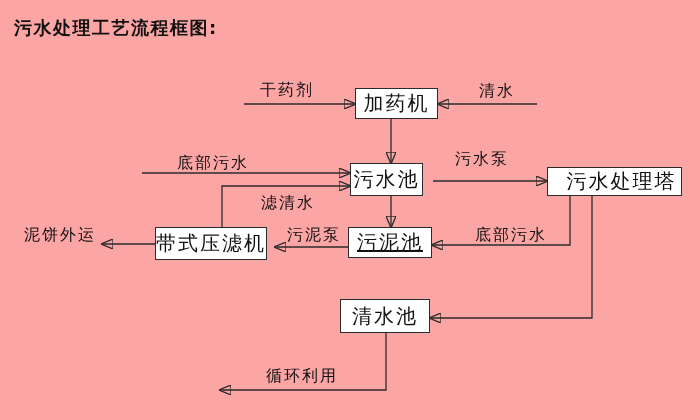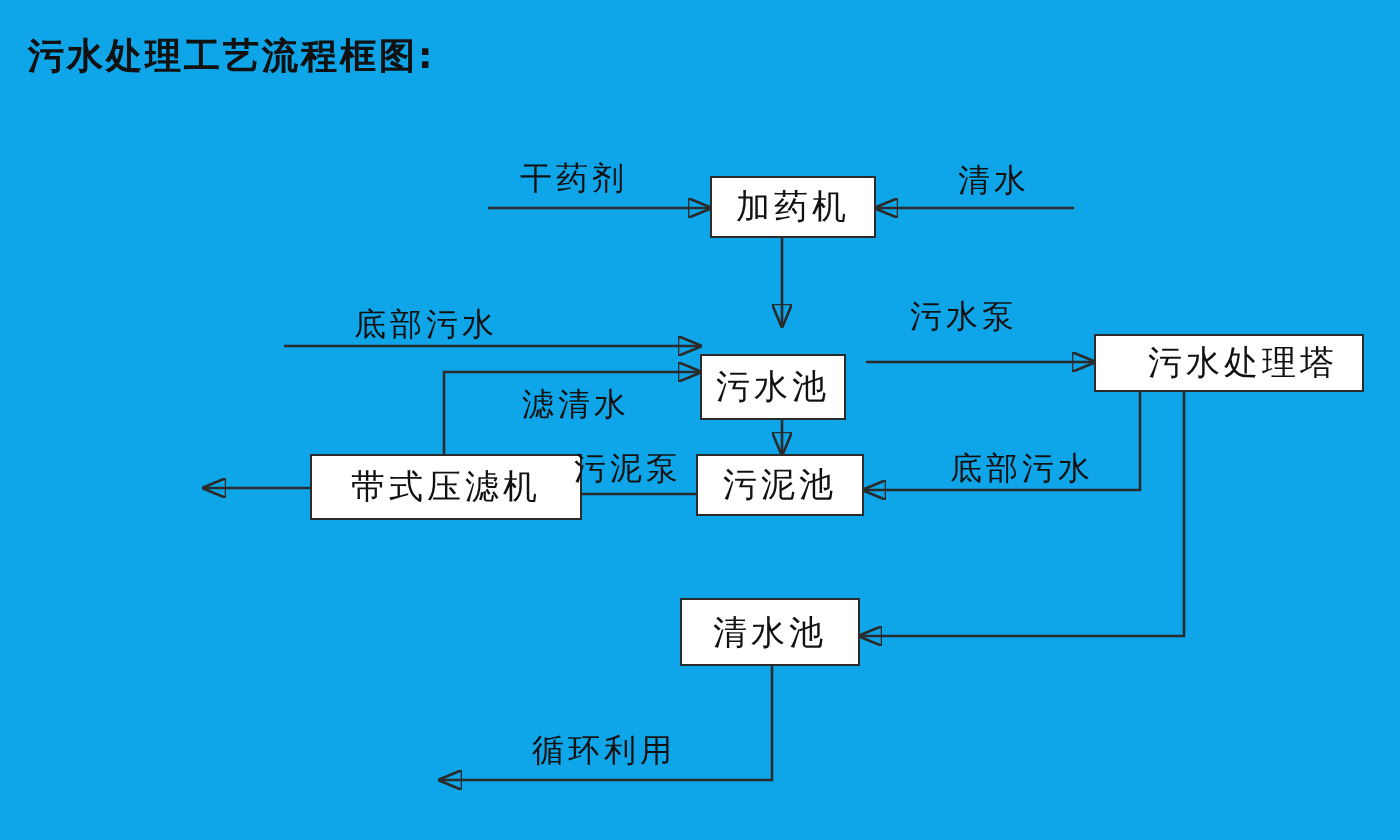--- a/index.html
+++ b/index.html
@@ -5,21 +5,21 @@
   html, body {
     margin: 0;
     padding: 0;
     background: #ffffff;
     font-family: "DejaVu Sans", "Liberation Sans", sans-serif;
   }
   .canvas {
     position: relative;
     width: 700px;
     height: 420px;
-    background: #0ea5e9;
+    background: #fca5a5;
     overflow: hidden;
   }
   .title {
     position: absolute;
     left: 14px;
     top: 16px;
     margin: 0;
     font-size: 18px;
     font-weight: bold;
     letter-spacing: 1.5px;
@@ -37,39 +37,39 @@
     stroke-width: 1.3;
   }
   .node {
     position: absolute;
     box-sizing: border-box;
     border: 1.4px solid #2b2b2b;
     background: #ffffff;
     display: flex;
     align-items: center;
     justify-content: center;
-    font-size: 17px;
+    font-size: 20px;
     letter-spacing: 2px;
     color: #111111;
     white-space: nowrap;
   }
   .flabel {
     position: absolute;
     transform: translate(-50%, -50%);
     font-size: 16px;
     letter-spacing: 2px;
     color: #111111;
     white-space: nowrap;
   }
   
   .n-dosing   { left: 355px; top: 88px;  width: 83px;  height: 31px; }
-  .n-sewage   { left: 350px; top: 163px; width: 73px;  height: 33px; margin-top: 14px; }
+  .n-sewage   { left: 350px; top: 163px; width: 73px;  height: 33px; }
   .n-tower    { left: 547px; top: 167px; width: 135px; height: 29px; padding-left: 14px; }
-  .n-sludge   { left: 348px; top: 227px; width: 84px;  height: 31px; }
-  .n-press    { left: 155px; top: 227px; width: 136px; height: 33px; }
+  .n-sludge   { left: 348px; top: 227px; width: 84px;  height: 31px; text-decoration: underline; }
+  .n-press    { left: 155px; top: 227px; width: 112px; height: 33px; }
   .n-clean    { left: 340px; top: 299px; width: 90px;  height: 34px; }
   
   .l-dry      { left: 287px; top: 90px; }
   .l-cleanw   { left: 497px; top: 91px; }
   .l-sand     { left: 213px; top: 163px; }
   .l-spump    { left: 482px; top: 159px; }
   .l-filtered { left: 288px; top: 203px; }
   .l-slpump   { left: 314px; top: 235px; }
   .l-bottom   { left: 511px; top: 235px; }
   .l-mudcake  { left: 60px;  top: 235px; }
@@ -121,15 +121,16 @@
     <span>清水池</span>
   </div>
 
   <span class="flabel l-dry">干药剂</span>
   <span class="flabel l-cleanw">清水</span>
   <span class="flabel l-sand">底部污水</span>
   <span class="flabel l-spump">污水泵</span>
   <span class="flabel l-filtered">滤清水</span>
   <span class="flabel l-slpump">污泥泵</span>
   <span class="flabel l-bottom">底部污水</span>
+  <span class="flabel l-mudcake">泥饼外运</span>
   <span class="flabel l-recycle">循环利用</span>
 
 </div>
 
 </body></html>

